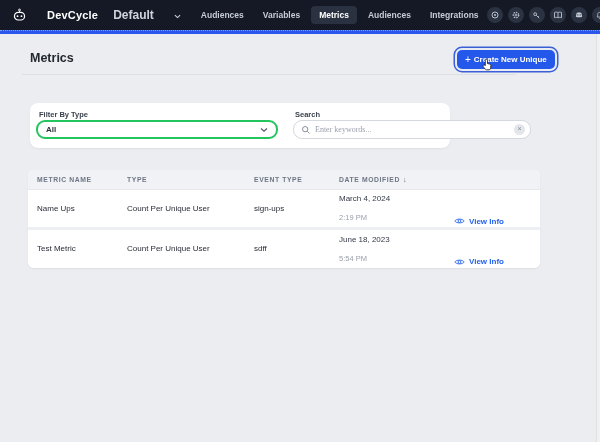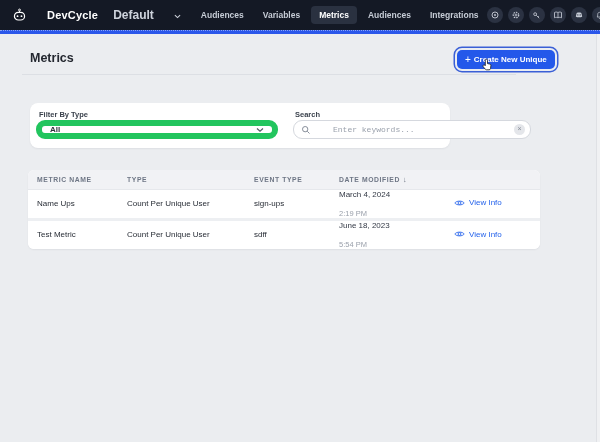--- a/index.html
+++ b/index.html
@@ -75,33 +75,33 @@
     background:#ffffff; border-radius:8px;
     box-shadow:0 1px 2px rgba(16,24,40,.06);
   }
   .field-label {
     position:absolute; top:7px; font-size:7.5px; font-weight:600; color:#3b424d;
   }
   .filter-label { left:9px; }
   .search-label { left:265px; }
   .filter-select {
     position:absolute; left:6px; top:17px; width:242px; height:19px;
-    border:6px solid #22c55e; border-radius:9px; background:#fff;
+    border:2px solid #22c55e; border-radius:9px; background:#fff;
     display:flex; align-items:center; padding:0 8px; cursor:pointer;
   }
   .filter-select .value { font-size:8px; font-weight:700; color:#2c313a; }
   .filter-select .chev { margin-left:auto; color:#545b66; display:flex; }
   .search-input-wrap {
     position:absolute; left:263px; top:17px; width:238px; height:19px;
     border:1px solid #d5d8de; border-radius:9px; background:#fff;
     display:flex; align-items:center; padding:0 5px 0 7px; gap:4px;
   }
   .search-input-wrap input {
-    flex:1; border:none; outline:none; font-family:Liberation Mono, monospace;
-    font-size:8px; color:#333945; background:transparent; min-width:0;margin-left:18px;
+    flex:1; border:none; outline:none; font-family:Liberation Serif, serif;
+    font-size:8px; color:#333945; background:transparent; min-width:0;
   }
   .search-input-wrap input::placeholder { color:#9aa1ac; }
   .clear-btn {
     width:11px; height:11px; border-radius:50%; background:#e4e6ea;
     color:#878d98; font-size:7px; line-height:10px; text-align:center;
     cursor:pointer; flex:0 0 auto;
   }
 
   
   .table-card {
@@ -121,22 +121,23 @@
   thead th .sort-arrow { font-size:7.5px; margin-left:3px; letter-spacing:0; }
   tbody td {
     height:30px; background:#fff; padding:0 0 0 9px; vertical-align:middle;
     font-size:8px; color:#272c35;
   }
   tbody tr + tr td { border-top:3px solid #edeff2; }
   .date-main { font-size:8px; color:#333945; }
   .date-sub  { font-size:7.5px; color:#9aa0ab; margin-top:10px; }
   .view-info {
     display:inline-flex; align-items:center; gap:4px;
-    color:#2563eb; font-size:8px; font-weight:400; cursor:pointer;
+    color:#2563eb; font-size:8px; font-weight:700; cursor:pointer;
     text-decoration:none;
+    margin-top:27px;
   }
   .view-info svg { display:block; }
 
   .scroll-edge {
     position:absolute; top:34px; bottom:0; right:0; width:4px;
     background:#f0f1f3; border-left:1px solid #dfe1e5;
   }
 </style>
 </head>
 <body>

